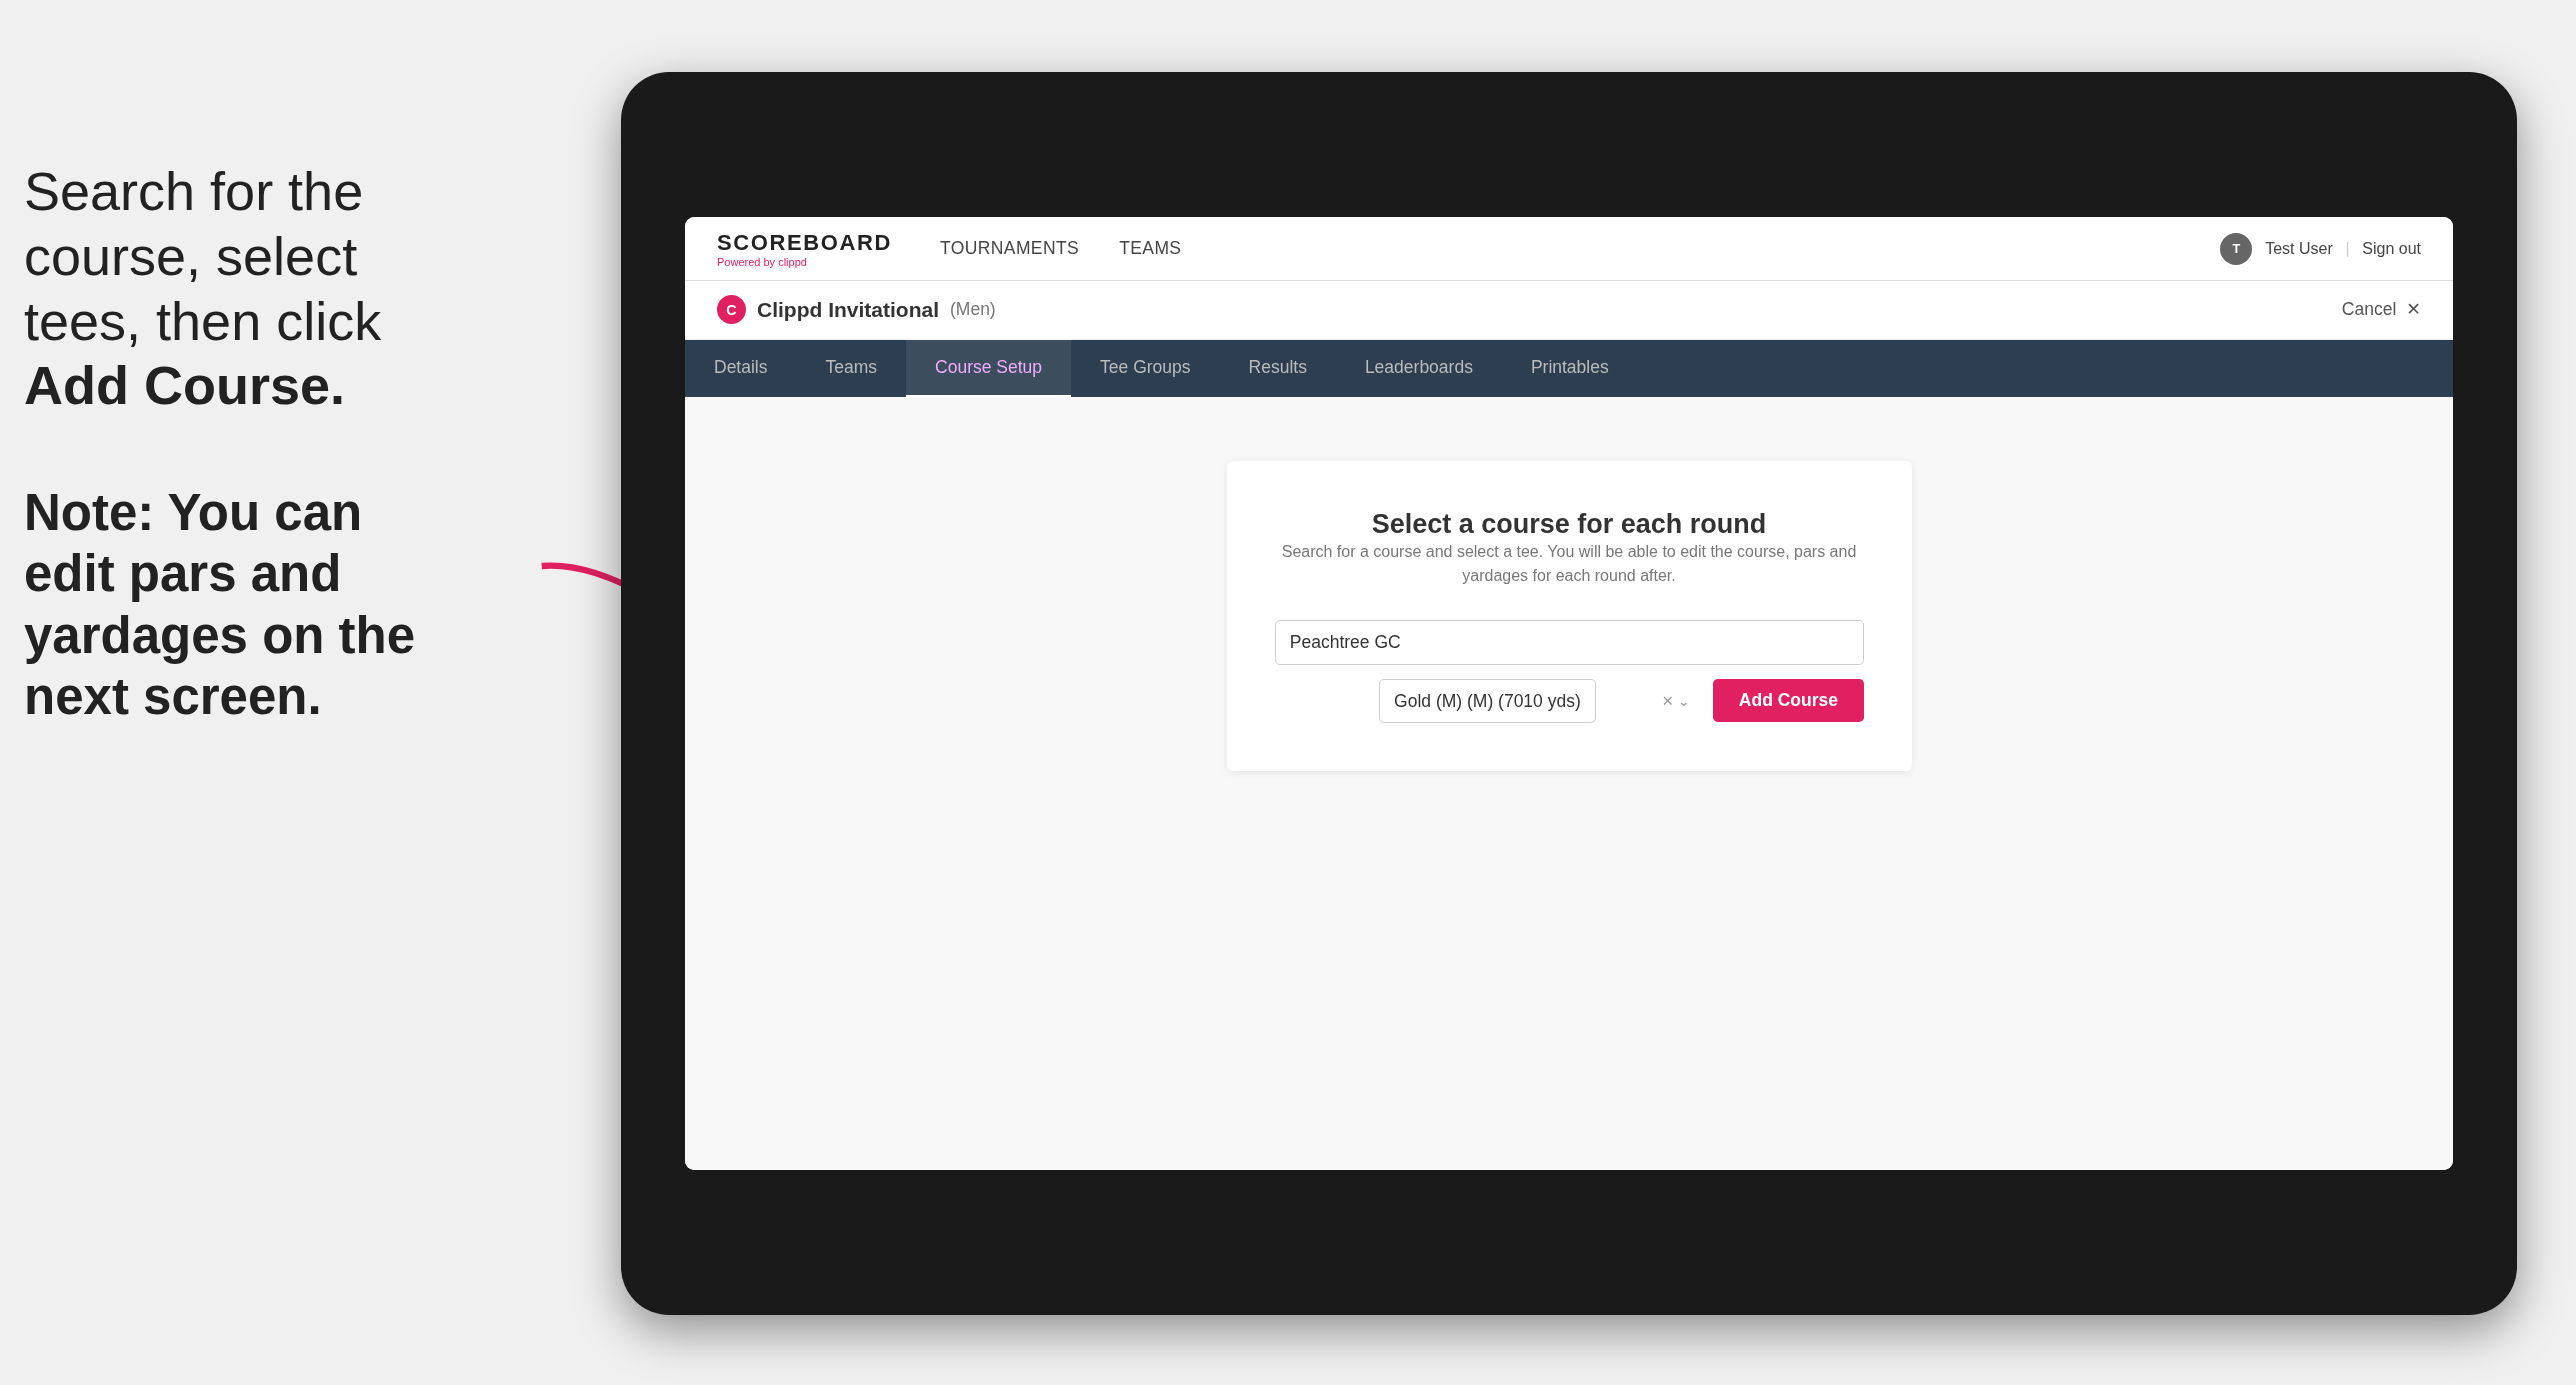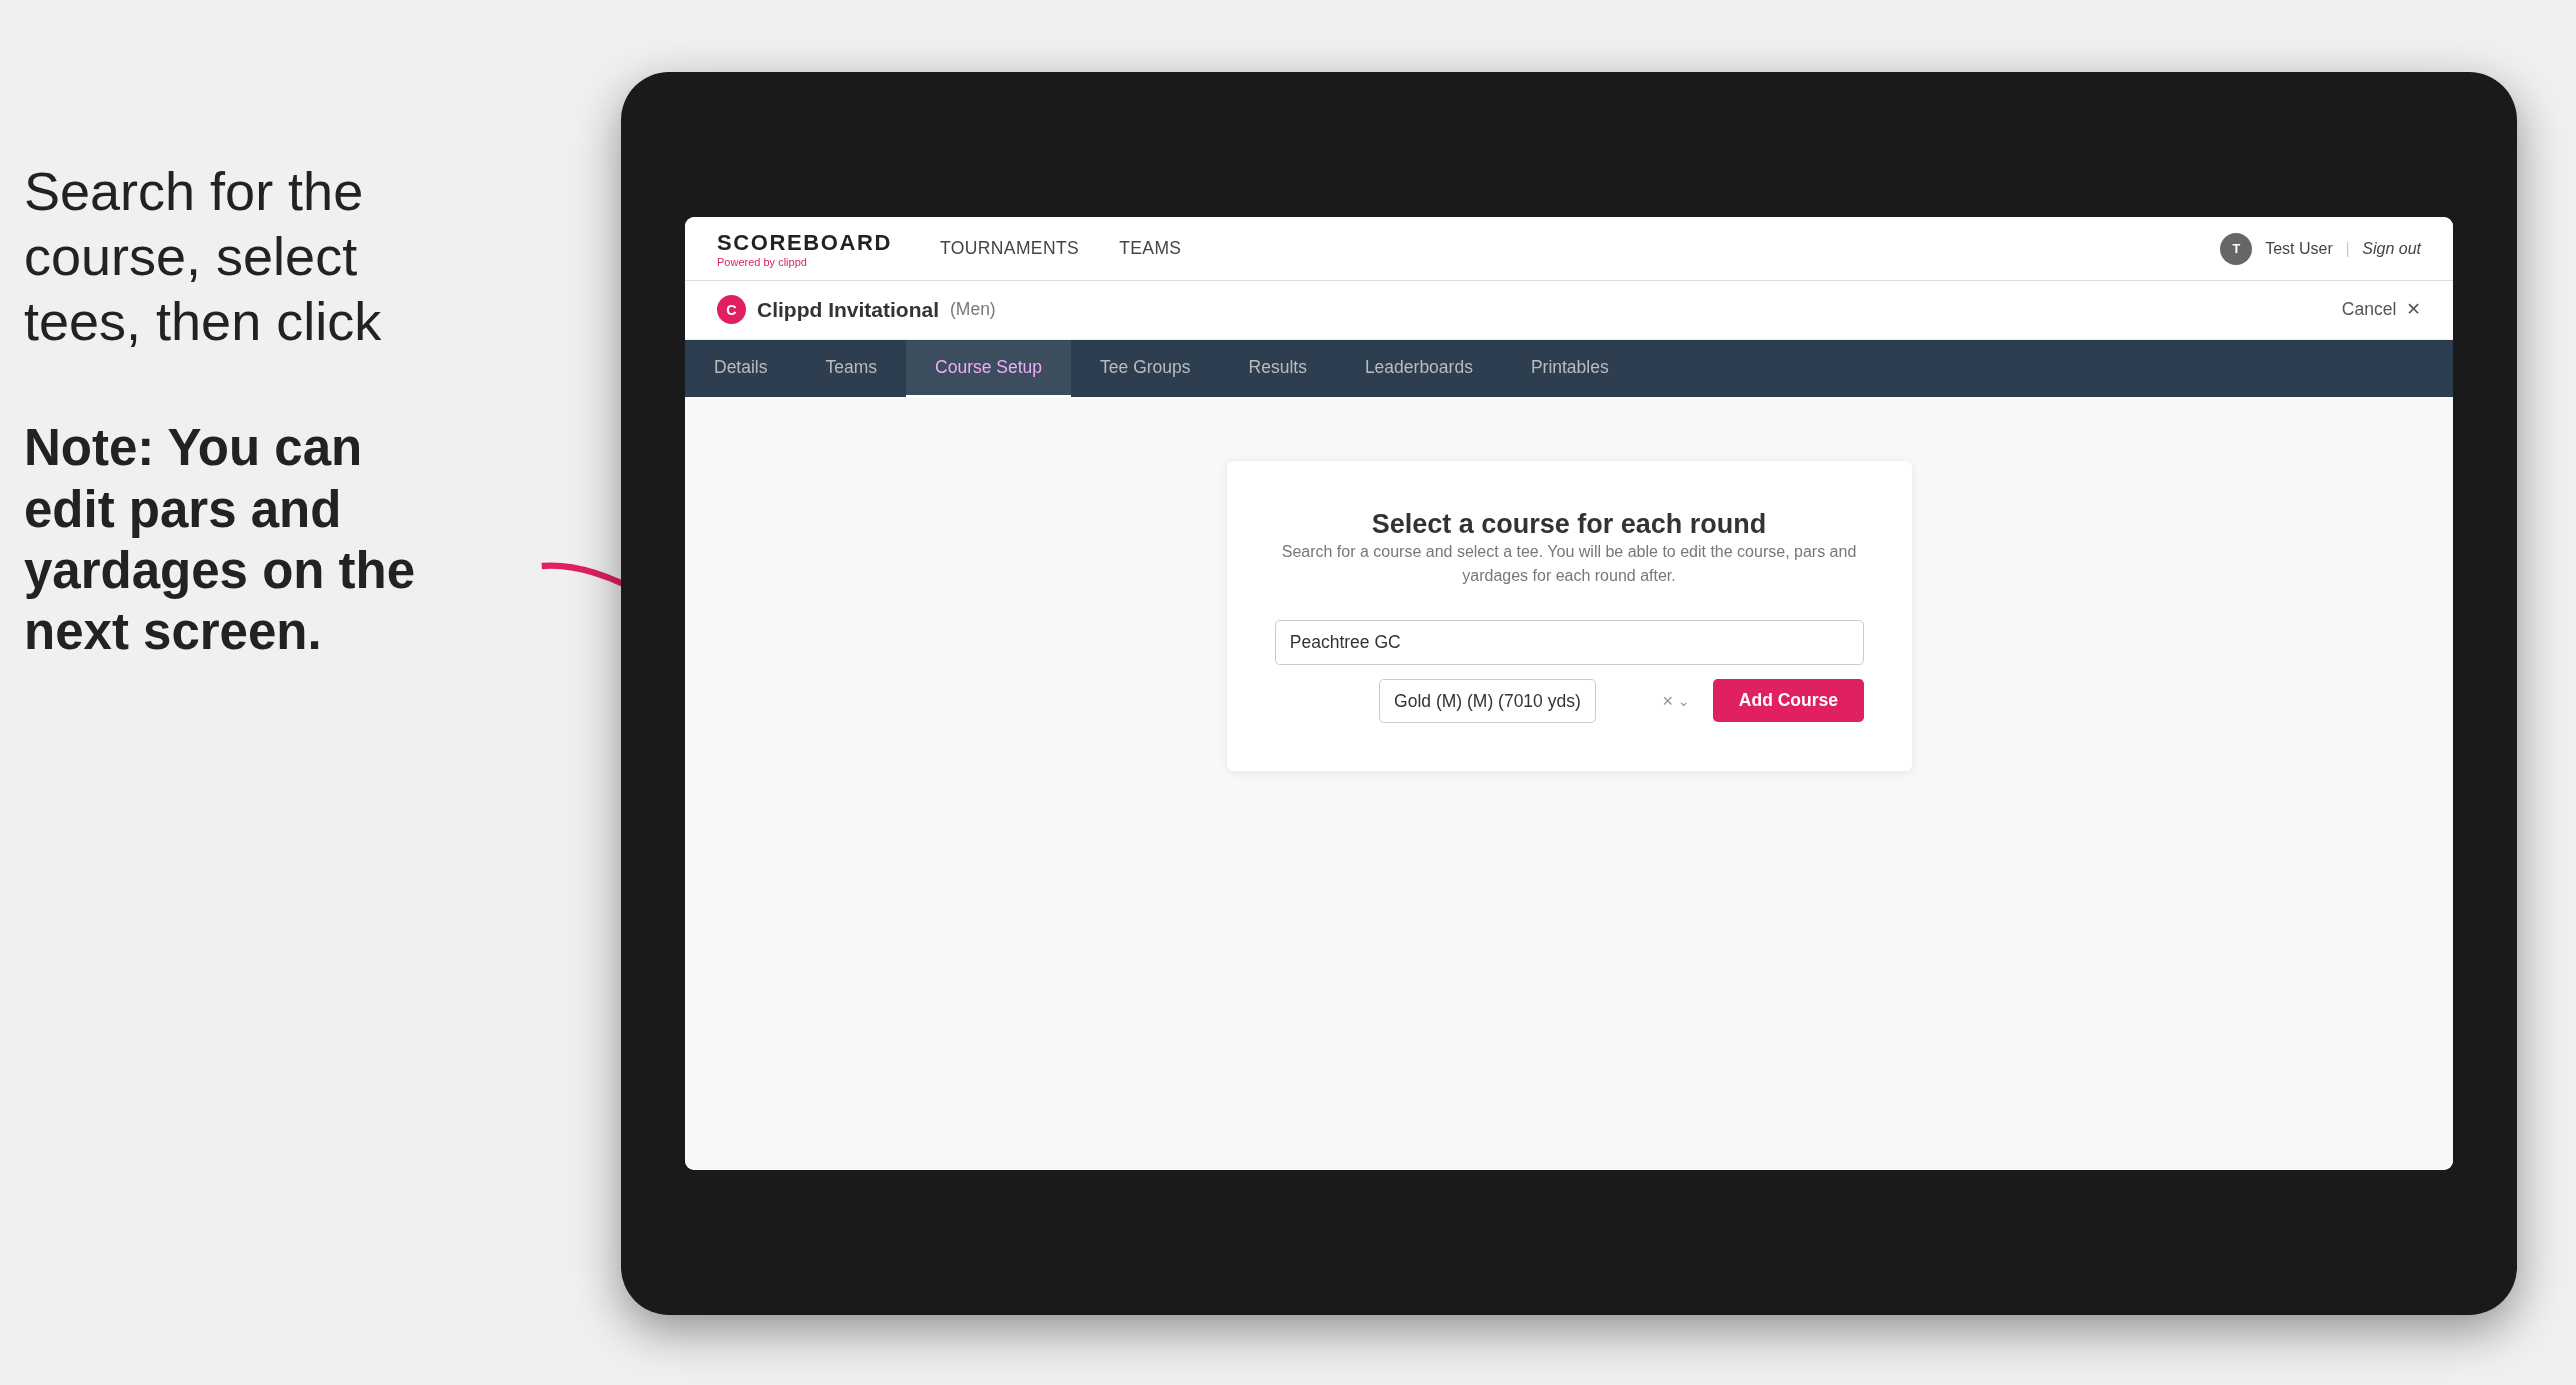--- a/index.html
+++ b/index.html
@@ -121,21 +121,20 @@
       display: flex;
       align-items: center;
       justify-content: center;
       color: white;
       font-size: 12.7px;
       font-weight: 700;
     }
     .sign-out-link {
       color: #444;
       font-size: 16px;
-      font-style: italic;
     }
     .separator { color: #ccc; }
 
     
     .tournament-header {
       background: #fff;
       padding: 14.3px 32px;
       display: flex;
       align-items: center;
       justify-content: space-between;
@@ -300,20 +299,21 @@
       height: 271px;
       pointer-events: none;
     }
 
   </style>
 </head>
 <body>
 
 <div class="instruction-panel">
   <div class="line1">Search for the<br>course, select<br>tees, then click</div>
+  <div class="line2">Add Course.</div>
   <div class="note">Note: You can<br>edit pars and<br>yardages on the<br>next screen.</div>
 </div>
 
 <svg class="arrow-svg" viewBox="0 0 560 340">
   <defs>
     <marker id="arrowhead" markerWidth="10" markerHeight="7" refX="10" refY="3.5" orient="auto">
       <polygon points="0 0, 10 3.5, 0 7" fill="#e02060"></polygon>
     </marker>
   </defs>
   <path d="M 80 30 Q 200 20 400 220" stroke="#e02060" stroke-width="8" fill="none" marker-end="url(#arrowhead)"></path>

